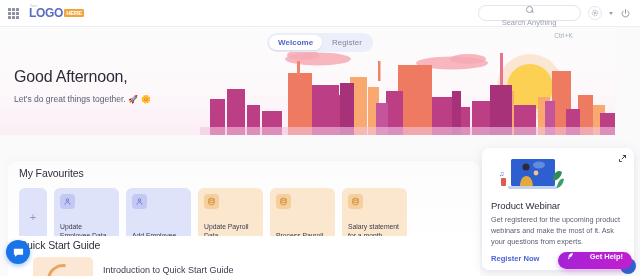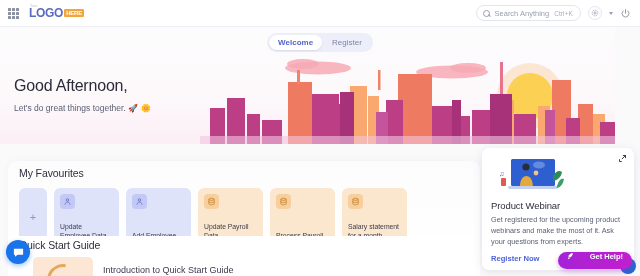--- a/index.html
+++ b/index.html
@@ -29,20 +29,21 @@
   .logo-main { font-size: 12px; font-weight: bold; color: #5b6bc0; letter-spacing: -.3px; }
   .logo-sub { font-size: 6px; font-weight: bold; color: #ffffff; background: #f0a63c;
     padding: 1px 2px; border-radius: 1px; letter-spacing: -.2px; position: relative; top: -2px; }
 
   .header-right { margin-left: auto; display: flex; align-items: center; gap: 7px; padding-right: 9px; }
   .search-box {
     display: flex; align-items: center; gap: 5px;
     border: 1px solid #e2e5ed; border-radius: 10px;
     height: 16px; padding: 0 7px 0 6px; background: #fff;
     min-width: 103px;
+    flex-direction: column;
   }
   .search-ic { width: 7px; height: 7px; border: 1px solid #9aa0b0; border-radius: 50%;
     position: relative; flex: none; }
   .search-ic:after { content:''; position: absolute; width: 3px; height: 1px; background: #9aa0b0;
     transform: rotate(45deg); right: -2.5px; bottom: 0px; }
   .search-ph { font-size: 7.5px; color: #9aa0b0; white-space: nowrap; }
   .kbd { font-size: 6.5px; color: #a8adbb; margin-left: auto; white-space: nowrap; letter-spacing: .1px; }
 
   .gear-btn { width: 14px; height: 14px; border-radius: 50%; border: 1px solid #e4e7ee;
     display: flex; align-items: center; justify-content: center; background: #fff; }
@@ -53,21 +54,21 @@
   
   .tabs {
     position: absolute; top: 33px; left: 50%; transform: translateX(-50%);
     background: #eceffa; border-radius: 11px; padding: 2px; display: flex; gap: 1px; z-index: 30; justify-content: center;
   }
   .tab { font-size: 8px; padding: 3px 9px; border-radius: 9px; color: #8085a3; white-space: nowrap; }
   .tab.active { background: #ffffff; color: #5566c4; font-weight: bold;
     box-shadow: 0 1px 2px rgba(80,90,160,.14); }
 
   
-  .hero { position: absolute; top: 22px; left: 0; width: 615px; height: 122px;
+  .hero { position: absolute; top: 13px; left: 0; width: 615px; height: 122px;
     background: linear-gradient(180deg,#fcfcfd 0%, #fdf9fb 60%, #fbeef5 100%);
     overflow: hidden; }
   .hero-text { position: absolute; left: 14px; top: 55px; z-index: 5; }
   .greet { font-size: 16px; color: #2b2b3a; letter-spacing: -.2px; }
   .sub { font-size: 8.5px; color: #5a5f72; margin-top: 8px; display: flex; align-items: center; gap: 3px; }
   .emj { font-size: 8px; }
   .skyline { position: absolute; right: 0; bottom: 0; width: 415px; height: 100px; }
 
   
   .fav-panel {

